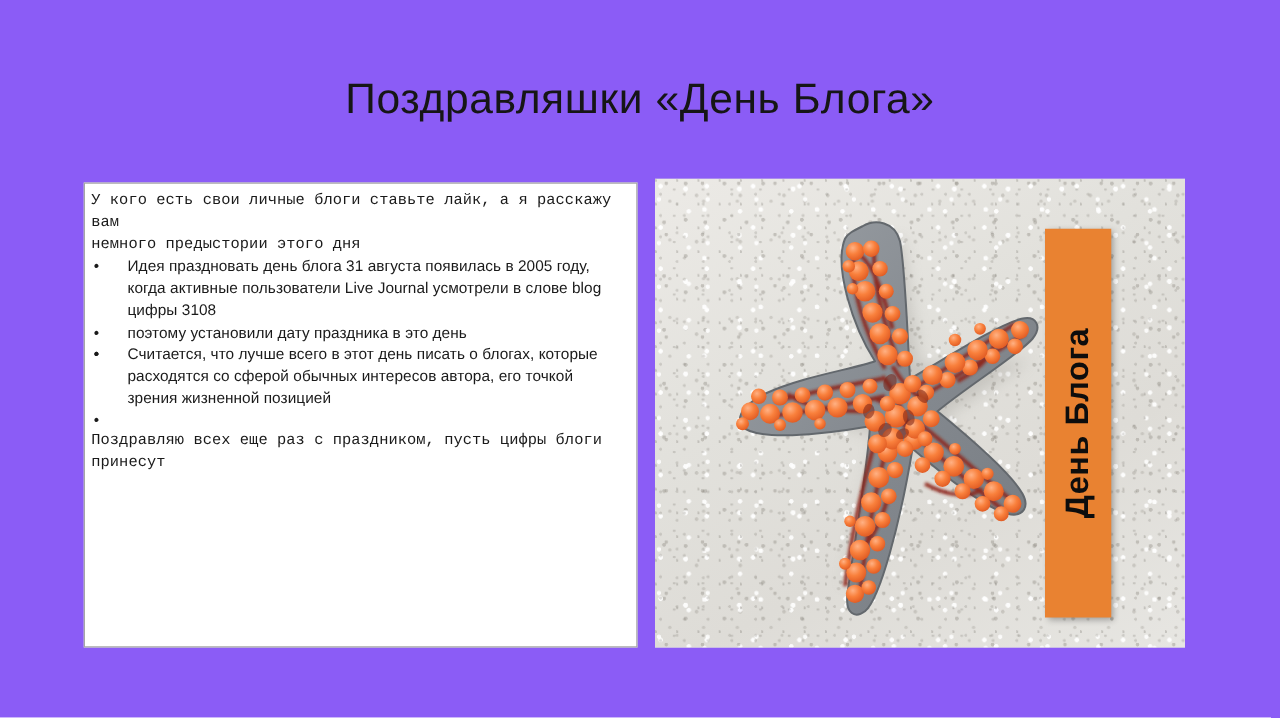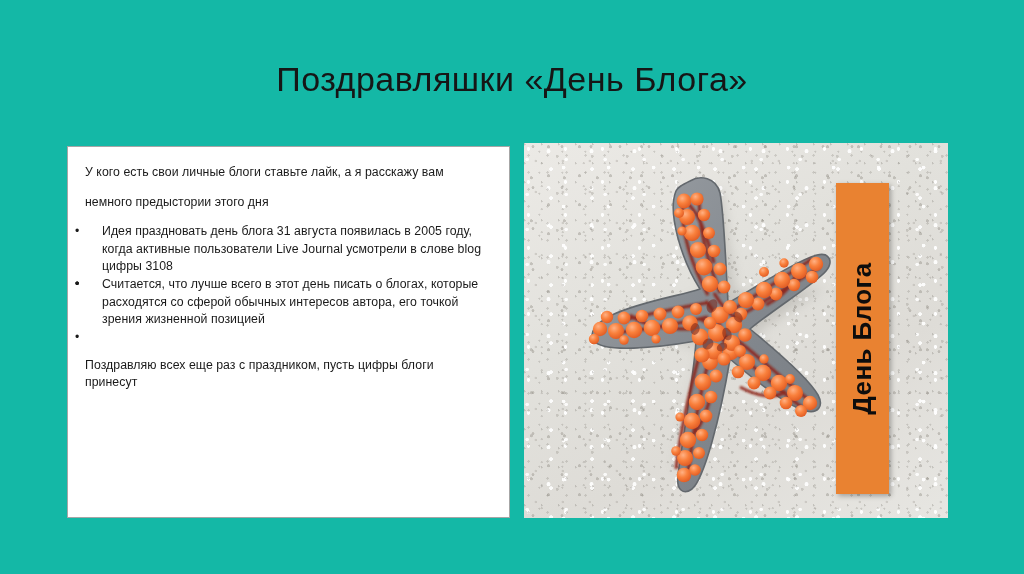--- a/index.html
+++ b/index.html
@@ -13,21 +13,21 @@
     height: 574px;
     overflow: hidden;
     font-family: "Liberation Sans", "DejaVu Sans", sans-serif;
     -webkit-font-smoothing: antialiased;
   }
 
   .slide {
     position: relative;
     width: 1024px;
     height: 574px;
-    background: #14b8a6;
+    background: #8b5cf6;
   }
 
   
   .slide-title {
     position: absolute;
     left: 0;
     top: 58px;
     width: 1024px;
     text-align: center;
     font-family: "Liberation Sans", "DejaVu Sans", sans-serif;
@@ -49,22 +49,23 @@
     box-sizing: border-box;
     border: 1px solid #a6a6a6;
     background: #ffffff;
     padding: 5px 8px 4px 5px;
     overflow: hidden;
   }
   .tb-para {
     font-size: 12.3px;
     line-height: 17.6px;
     color: #1a1a1a;
-    margin: 12px;
+    margin: 0;
     letter-spacing: 0.05px;
+    font-family: Liberation Mono, monospace;
   }
   .tb-spacer {
     height: 16px;
   }
   .bullet-list {
     list-style: none;
     margin: 0;
     padding: 0;
   }
   .bullet-item {
@@ -170,20 +171,21 @@
     <p class="tb-para">У кого есть свои личные блоги ставьте лайк, а я расскажу вам</p>
     <p class="tb-para">немного предыстории этого дня</p>
 
     <ul class="bullet-list">
       <li class="bullet-item">
         <span class="bullet-marker">•</span>
         <span> Идея праздновать день блога 31 августа появилась в 2005 году, когда активные пользователи  Live Journal усмотрели в слове blog  цифры 3108</span>
       </li>
       <li class="bullet-item">
         <span class="bullet-marker">•</span>
+        <span> поэтому установили дату праздника в это день</span>
       </li>
       <li class="bullet-item">
         <span class="bullet-marker">•</span>
       </li>
       <li class="bullet-item">
         <span class="bullet-marker">•</span>
         <span>Считается, что лучше всего в этот день писать о блогах, которые расходятся со сферой обычных интересов автора, его точкой зрения  жизненной позицией</span>
       </li>
       <li class="bullet-item">
         <span class="bullet-marker">•</span>

